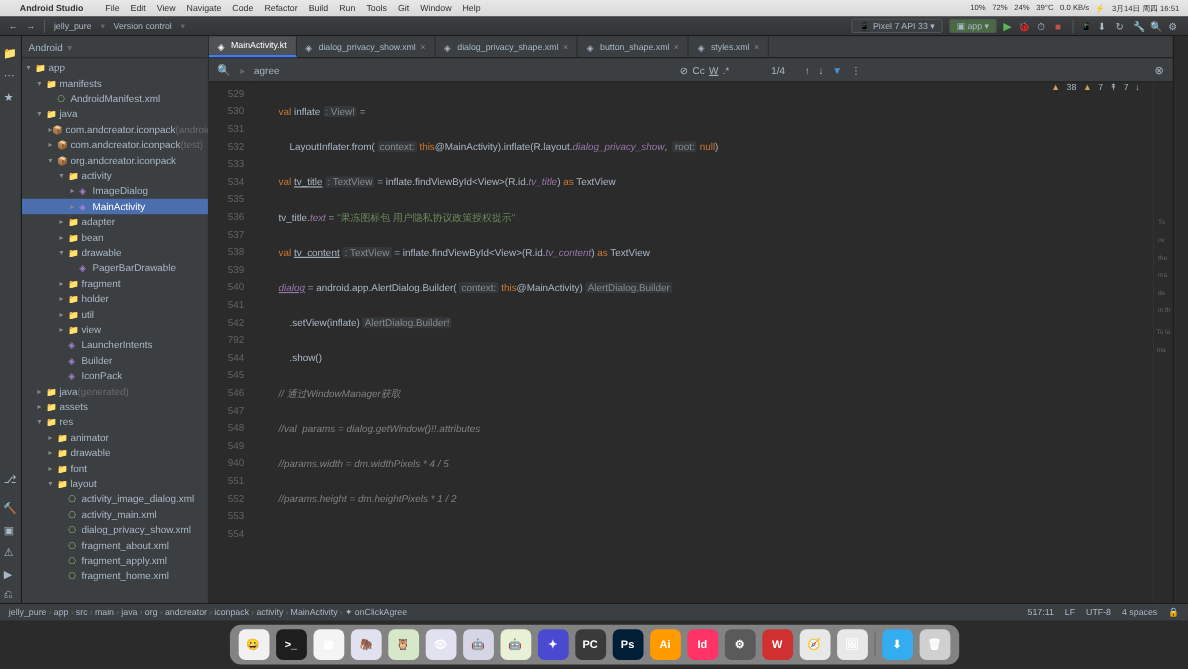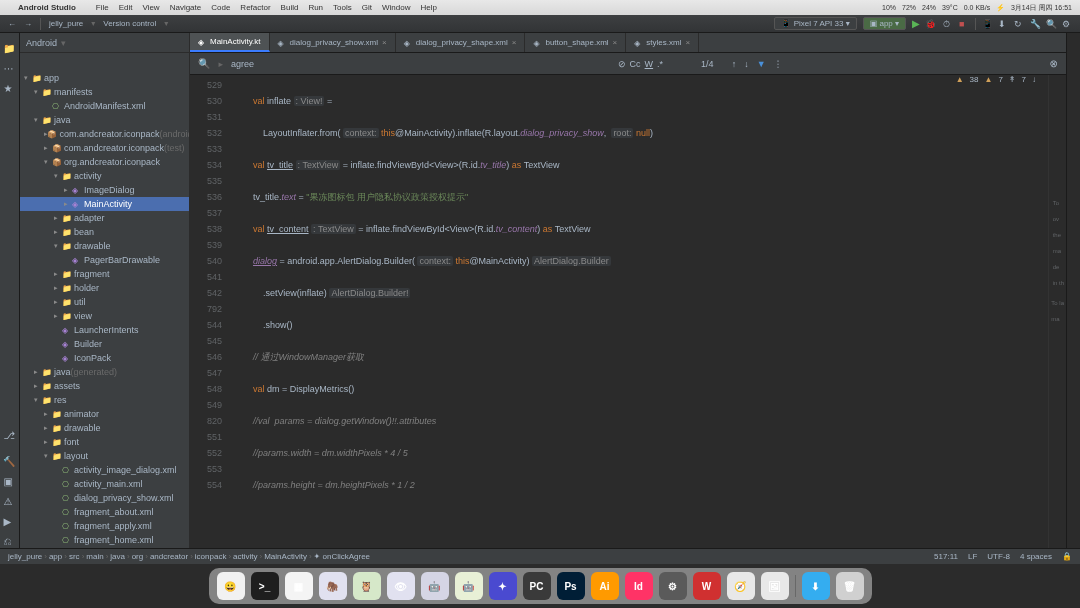--- a/index.html
+++ b/index.html
@@ -24,21 +24,21 @@
 .tb-sep { width: 1px; height: 12px; background: #555; }
 
 
 .main-area { display: flex; height: calc(100% - 33px - 16px - 44px); background: #2b2b2b; }
 
 
 .left-strip { width: 20px; background: #3c3f41; border-right: 1px solid #1a1a1a; display: flex; flex-direction: column; align-items: center; gap: 8px; padding-top: 10px; }
 .left-strip div { width: 12px; height: 12px; color: #a9b7c6; font-size: 10px; cursor: pointer; }
 
 
-.project-panel { width: 170px; background: #3c3f41; border-right: 1px solid #2b2b2b; overflow: hidden; display: flex; flex-direction: column; gap: 16px; }
+.project-panel { width: 170px; background: #3c3f41; border-right: 1px solid #2b2b2b; overflow: hidden; display: flex; flex-direction: column; }
 .proj-header { height: 20px; display: flex; align-items: center; padding: 0 6px; font-size: 9px; color: #a9b7c6; background: #3c3f41; border-bottom: 1px solid #2b2b2b; }
 .proj-tree { flex: 1; overflow: auto; font-size: 9px; color: #a9b7c6; padding-top: 2px; }
 .tree-row { display: flex; align-items: center; height: 14px; padding-left: 4px; cursor: pointer; white-space: nowrap; }
 .tree-row.sel { background: #4b6eaf; color: #fff; }
 .tree-caret { width: 8px; font-size: 7px; color: #8a8a8a; }
 .tree-ico { width: 10px; font-size: 8px; margin-right: 2px; }
 .folder-ico { color: #d0a05a; }
 .kt-ico { color: #a782d4; }
 .xml-ico { color: #8cb777; }
 .muted { color: #6a6a6a; }
@@ -403,37 +403,36 @@
           <div>540</div>
           <div>541</div>
           <div>542</div>
           <div>792</div>
           <div>544</div>
           <div>545</div>
           <div>546</div>
           <div>547</div>
           <div>548</div>
           <div>549</div>
-          <div>820</div>
+          <div>940</div>
           <div>551</div>
           <div>552</div>
           <div>553</div>
           <div>554</div>
         </div>
       <div class="code-lines">
 <div>          <span class="kw">val</span> inflate <span class="hint">: View!</span> =</div>
 <div>              LayoutInflater.from( <span class="hint">context:</span> <span class="kw">this</span>@MainActivity).inflate(R.layout.<span class="prop">dialog_privacy_show</span>,  <span class="hint">root:</span> <span class="kw">null</span>)</div>
 <div>          <span class="kw">val</span> <span class="under">tv_title</span> <span class="hint">: TextView</span> = inflate.findViewById&lt;View&gt;(R.id.<span class="prop">tv_title</span>) <span class="kw">as</span> TextView</div>
 <div>          tv_title.<span class="prop">text</span> = <span class="str">"果冻图标包 用户隐私协议政策授权提示"</span></div>
 <div>          <span class="kw">val</span> <span class="under">tv_content</span> <span class="hint">: TextView</span> = inflate.findViewById&lt;View&gt;(R.id.<span class="prop">tv_content</span>) <span class="kw">as</span> TextView</div>
 <div>          <span class="prop under">dialog</span> = android.app.AlertDialog.Builder( <span class="hint">context:</span> <span class="kw">this</span>@MainActivity) <span class="hint">AlertDialog.Builder</span></div>
 <div>              .setView(inflate) <span class="hint">AlertDialog.Builder!</span></div>
 <div>              .show()</div>
 <div>          <span class="cmt">// 通过WindowManager获取</span></div>
-<div>          <span class="kw">val</span> dm = DisplayMetrics()</div>
 <div>          <span class="cmt">//val  params = dialog.getWindow()!!.attributes</span></div>
 <div>          <span class="cmt">//params.width = dm.widthPixels * 4 / 5</span></div>
 <div>          <span class="cmt">//params.height = dm.heightPixels * 1 / 2</span></div>
 
 
 
 
 
 
 

